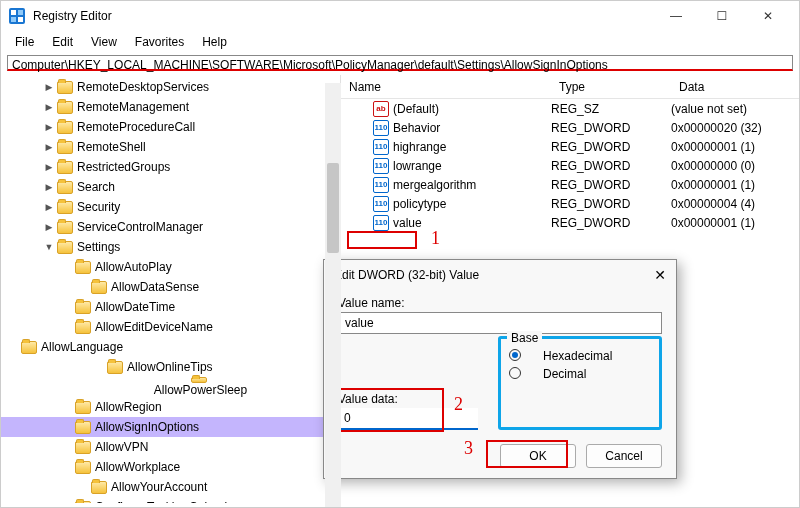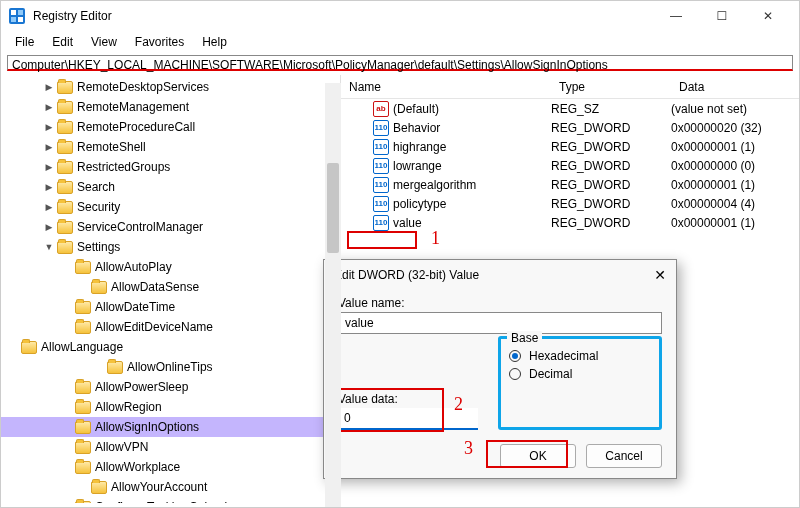--- a/index.html
+++ b/index.html
@@ -48,21 +48,21 @@
 .dlg-title { height: 30px; display: flex; align-items: center; padding: 0 10px; font-size: 12px; }
 .dlg-title .x { margin-left: auto; font-size: 14px; }
 .dlg-body { padding: 6px 14px; font-size: 12px; }
 .dlg-label { margin-bottom: 2px; }
 .dlg-input { width: 100%; height: 22px; border: 1px solid #888; padding: 2px 6px; font-size: 12px; background: #fff; margin-bottom: 10px; }
 .dlg-row { display: flex; gap: 20px; }
 .dlg-group-vd { width: 140px; margin-top: 48px; }
 .vd-input { width: 100%; height: 22px; border: none; border-bottom: 2px solid #06c; padding: 2px 6px; font-size: 12px; background: #fff; }
 .dlg-group-base { flex: 1; border: 3px solid #0ea5e9; border-radius: 3px; padding: 6px 8px; position: relative; margin-top: -8px; }
 .dlg-group-base .legend { position: absolute; top: -8px; left: 6px; background: #f8f8f8; padding: 0 4px; font-size: 12px; }
-.radio-row { display: flex; align-items: center; gap: 8px; font-size: 12px; margin: 4px 0; }
+.radio-row { display: flex; align-items: flex-start; gap: 22px; font-size: 12px; margin: 4px 0; }
 .radio { width: 12px; height: 12px; border: 1px solid #333; border-radius: 50%; display: inline-flex; align-items:center; justify-content:center; }
 .radio.on::after { content:''; width:6px; height:6px; background:#06c; border-radius:50%; }
 .dlg-buttons { display: flex; justify-content: flex-end; gap: 10px; padding: 8px 14px; }
 .dlg-btn { width: 76px; height: 24px; font-size: 12px; background: #fdfdfd; border: 1px solid #aaa; border-radius: 3px; }
 
 .scrollbar-v { position:absolute; right:0; top:0; bottom:0; width:16px; background:#f0f0f0; }
 .scrollbar-v .thumb { position:absolute; left:2px; right:2px; top:80px; height:90px; background:#c6c6c6; border-radius:2px;}
 </style>
 </head>
 <body>
@@ -167,21 +167,21 @@
       <div class="tree-row" style="">
         <span class="tw"></span>
         <span class="fld"></span>
         <span class="lbl">AllowLanguage</span>
       </div>
       <div class="tree-row" style="padding-left: 92px; text-align: center;">
         <span class="tw"></span>
         <span class="fld"></span>
         <span class="lbl">AllowOnlineTips</span>
       </div>
-      <div class="tree-row" style="padding-left: 60px;">
+      <div class="tree-row" style="padding-left: 60px; flex-direction: column;">
         <span class="tw"></span>
         <span class="fld"></span>
         <span class="lbl">AllowPowerSleep</span>
       </div>
       <div class="tree-row" style="padding-left: 60px;">
         <span class="tw"></span>
         <span class="fld"></span>
         <span class="lbl">AllowRegion</span>
       </div>
       <div class="tree-row sel" style="padding-left: 60px;">

